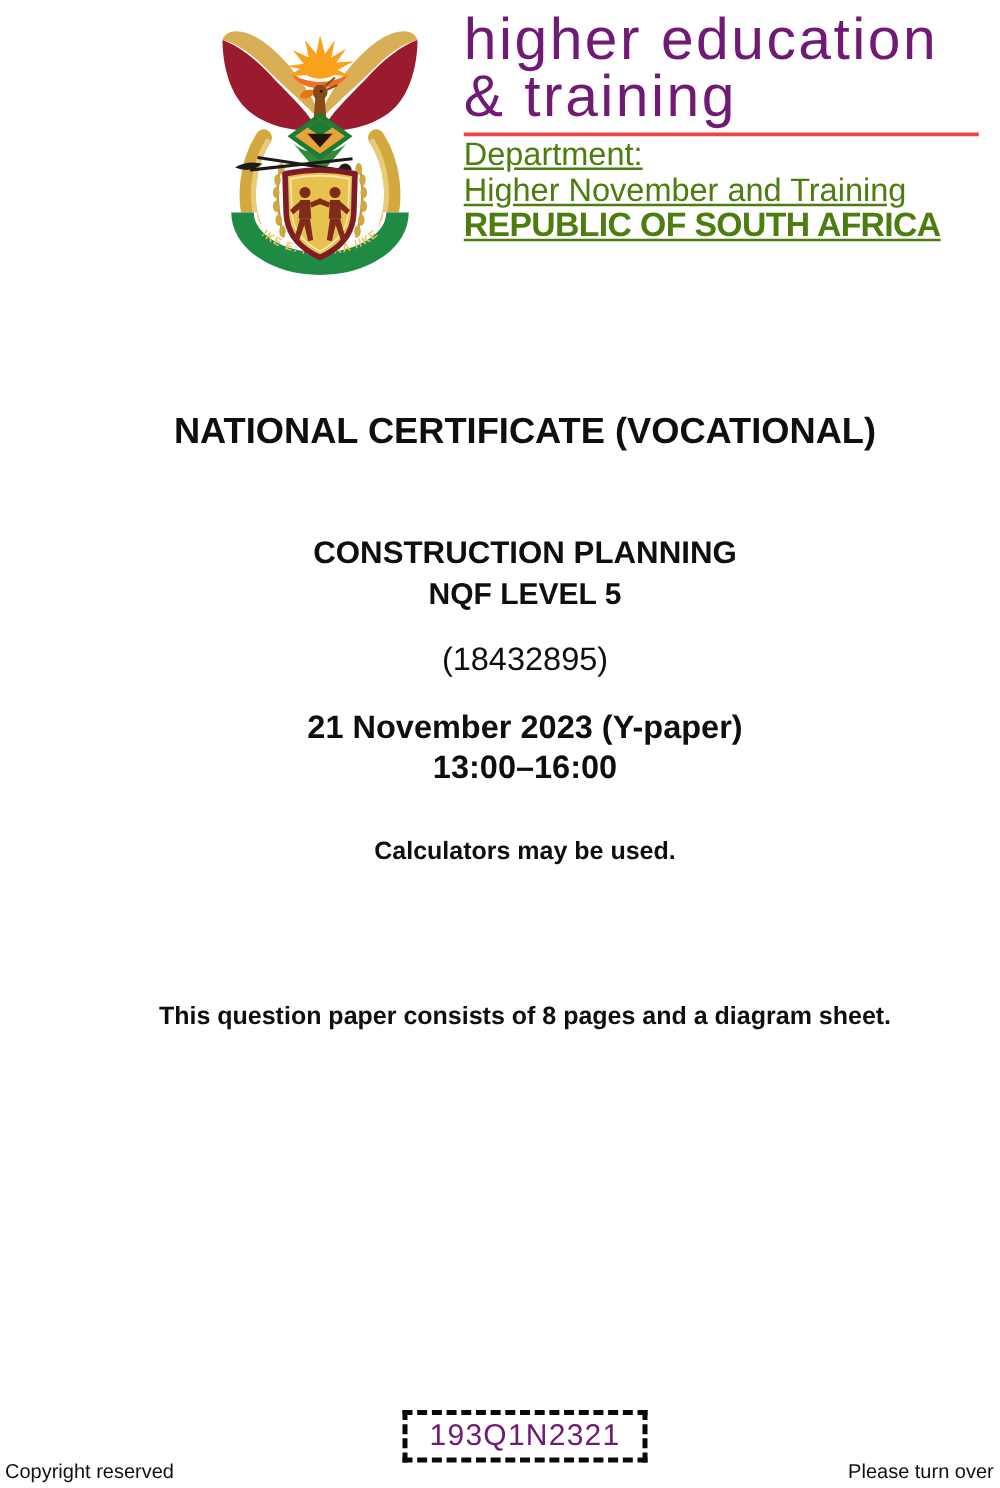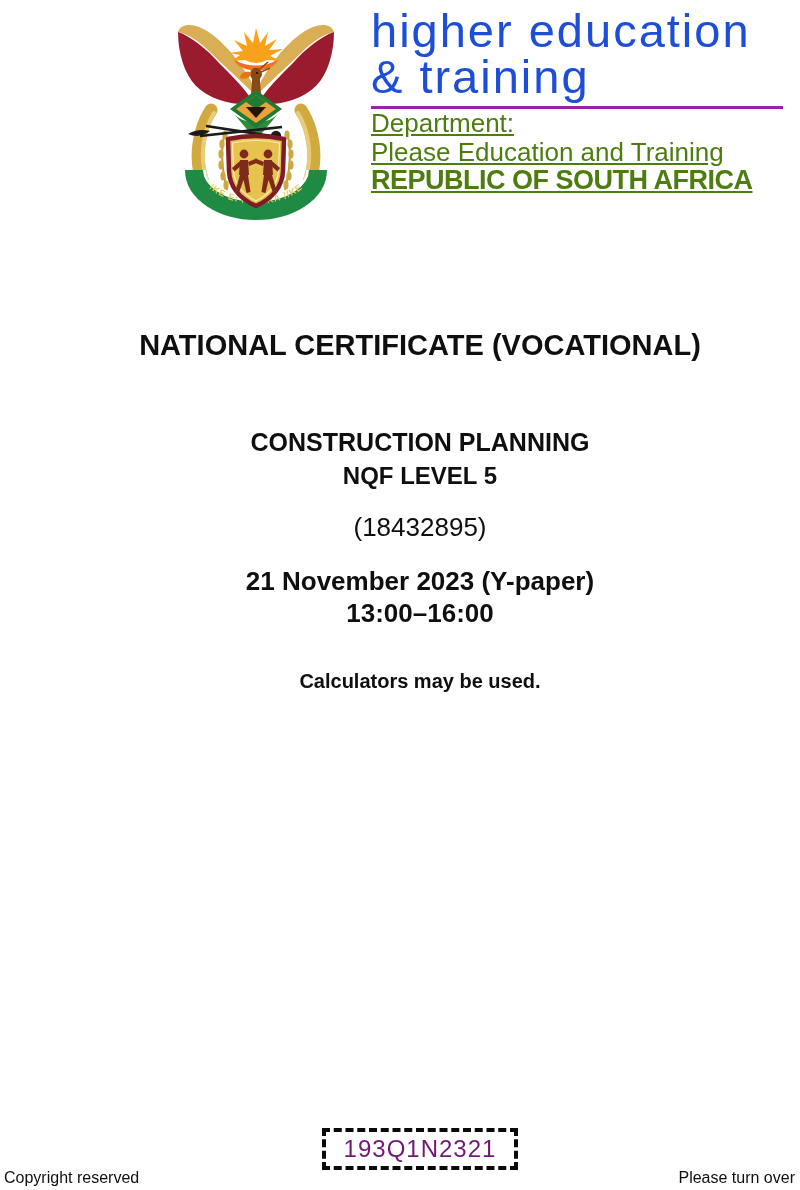--- a/index.html
+++ b/index.html
@@ -6,21 +6,21 @@
   .page {
     position:relative; width:800px; height:1190px; background:#ffffff;
     font-family:"Liberation Sans","DejaVu Sans",sans-serif; color:#111;
     overflow:hidden;
   }
   
   .logo { position:absolute; left:170px; top:8px; width:172px; height:214px; }
   .brand { position:absolute; left:371px; top:8px; width:412px; }
   .wordmark {
     font-size:47px; line-height:46px; letter-spacing:2px; font-weight:400;
-    color:#1d4ed8; padding-bottom:6px; border-bottom:3px solid #a21caf;
+    color:#701a75; padding-bottom:6px; border-bottom:3px solid #ef4444;
   }
   .dept { margin-top:0; font-size:26px; line-height:28.5px; color:#4d7c0f;text-decoration:underline; }
   .dept .country { font-size:27px; font-weight:bold; letter-spacing:-0.5px; }
   
   .c { position:absolute; left:40px; width:760px; text-align:center; color:#0f0f0f;margin-top:23px; }
   .t-title   { top:306px; font-size:29px; font-weight:bold; }
   .t-subject { top:405px; font-size:25px; font-weight:bold; }
   .t-level   { top:439px; font-size:24px; font-weight:bold; }
   .t-code    { top:489px; font-size:26px; }
   .t-date    { top:543px; font-size:26px; font-weight:bold; }
@@ -126,32 +126,33 @@
     <use href="#figL" transform="translate(172,0) scale(-1,1)"></use>
   </svg>
 
   <div class="brand">
     <div class="wordmark">
       <div>higher education</div>
       <div>&amp; training</div>
     </div>
     <div class="dept">
       <div>Department:</div>
-      <div>Please Education and Training</div>
+      <div>Higher November and Training</div>
       <div class="country">REPUBLIC OF SOUTH AFRICA</div>
     </div>
   </div>
 
   <div class="c t-title">NATIONAL CERTIFICATE (VOCATIONAL)</div>
   <div class="c t-subject">CONSTRUCTION PLANNING</div>
   <div class="c t-level">NQF LEVEL 5</div>
   <div class="c t-code">(18432895)</div>
   <div class="c t-date">21 November 2023 (Y-paper)</div>
   <div class="c t-time">13:00–16:00</div>
   <div class="c t-calc">Calculators may be used.</div>
+  <div class="c t-pages">This question paper consists of 8 pages and a diagram sheet.</div>
 
   <div class="exam-box">
     <span>193Q1N2321</span>
   </div>
 
   <div class="foot foot-left">Copyright reserved</div>
   <div class="foot foot-right">Please turn over</div>
 
 </div>
 

